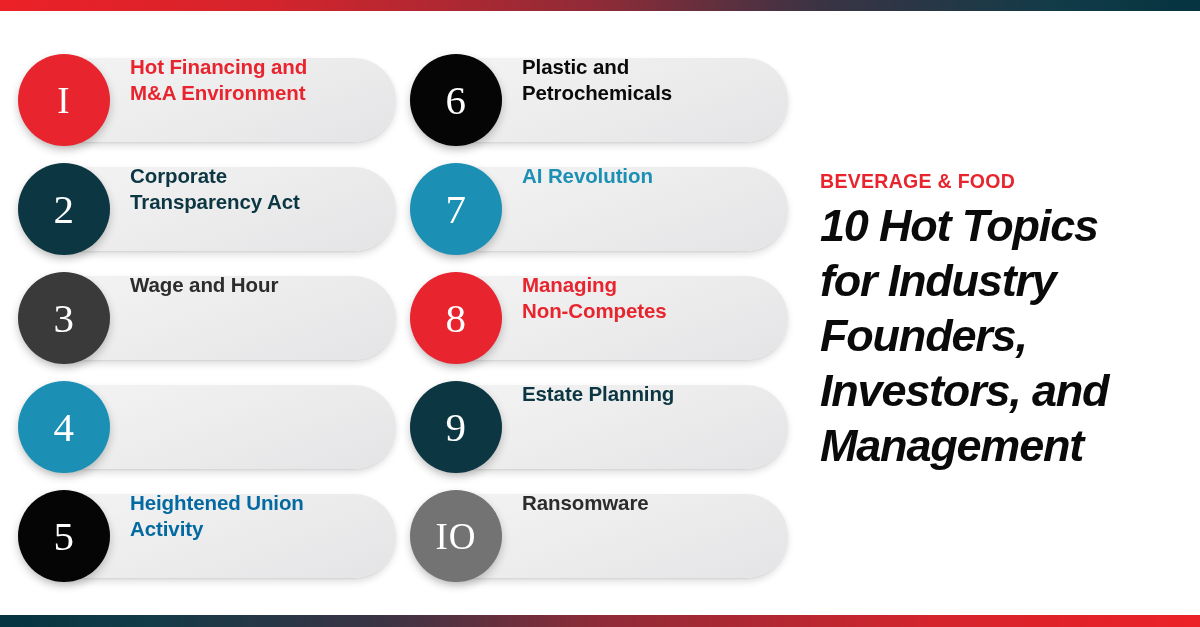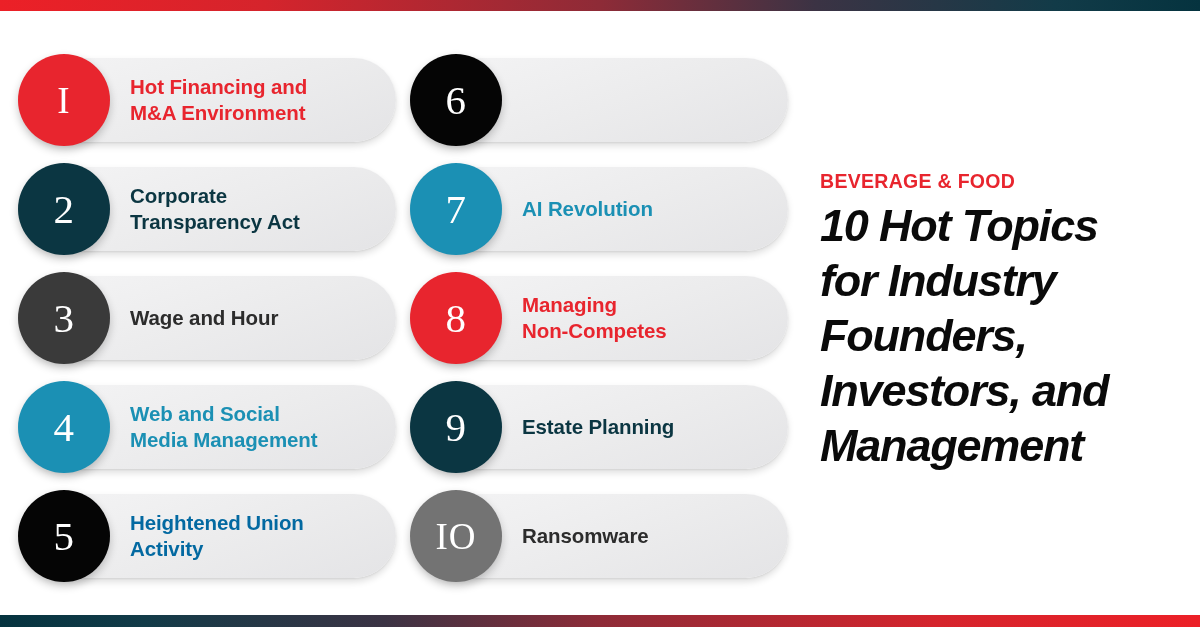--- a/index.html
+++ b/index.html
@@ -91,21 +91,20 @@
   }
 
   .topic-label {
     position: absolute;
     left: 112px;
     top: 0;
     width: 256px;
     height: 92px;
     display: flex;
     flex-direction: column;
-    justify-content: center;
     font-family: "Liberation Sans", sans-serif;
     font-weight: bold;
     font-size: 20.5px;
     line-height: 1.26;
     letter-spacing: -0.1px;
   }
   .topic-label .ln { display: block; white-space: nowrap; }
 
   
   .headline-block {
@@ -161,38 +160,38 @@
       <div class="topic-row">
         <div class="pill"></div>
         <div class="badge" style="background: rgb(58, 58, 58);">3</div>
         <div class="topic-label" style="color: rgb(44, 44, 44);">
           <span class="ln">Wage and Hour</span>
         </div>
       </div>
       <div class="topic-row">
         <div class="pill"></div>
         <div class="badge" style="background: rgb(27, 144, 180);">4</div>
-        <div class="topic-label" style="color: rgb(27, 144, 180);">
-          <span class="ln">Web and Social</span>
-          <span class="ln">Media Management</span>
-        </div>
       </div>
       <div class="topic-row">
         <div class="pill"></div>
         <div class="badge" style="background: rgb(5, 5, 5);">5</div>
         <div class="topic-label" style="color: #0369a1;">
           <span class="ln">Heightened Union</span>
           <span class="ln">Activity</span>
         </div>
       </div>
     </div>
   <div class="col col-right">
       <div class="topic-row">
         <div class="pill"></div>
         <div class="badge" style="background: rgb(5, 5, 5);">6</div>
+        <div class="topic-label" style="color: rgb(10, 10, 10);">
+          <span class="ln">Plastic and</span>
+          <span class="ln">Petrochemicals</span>
+        </div>
       </div>
       <div class="topic-row">
         <div class="pill"></div>
         <div class="badge" style="background: rgb(27, 144, 180);">7</div>
         <div class="topic-label" style="color: rgb(27, 144, 180);">
           <span class="ln">AI Revolution</span>
         </div>
       </div>
       <div class="topic-row">
         <div class="pill"></div>

